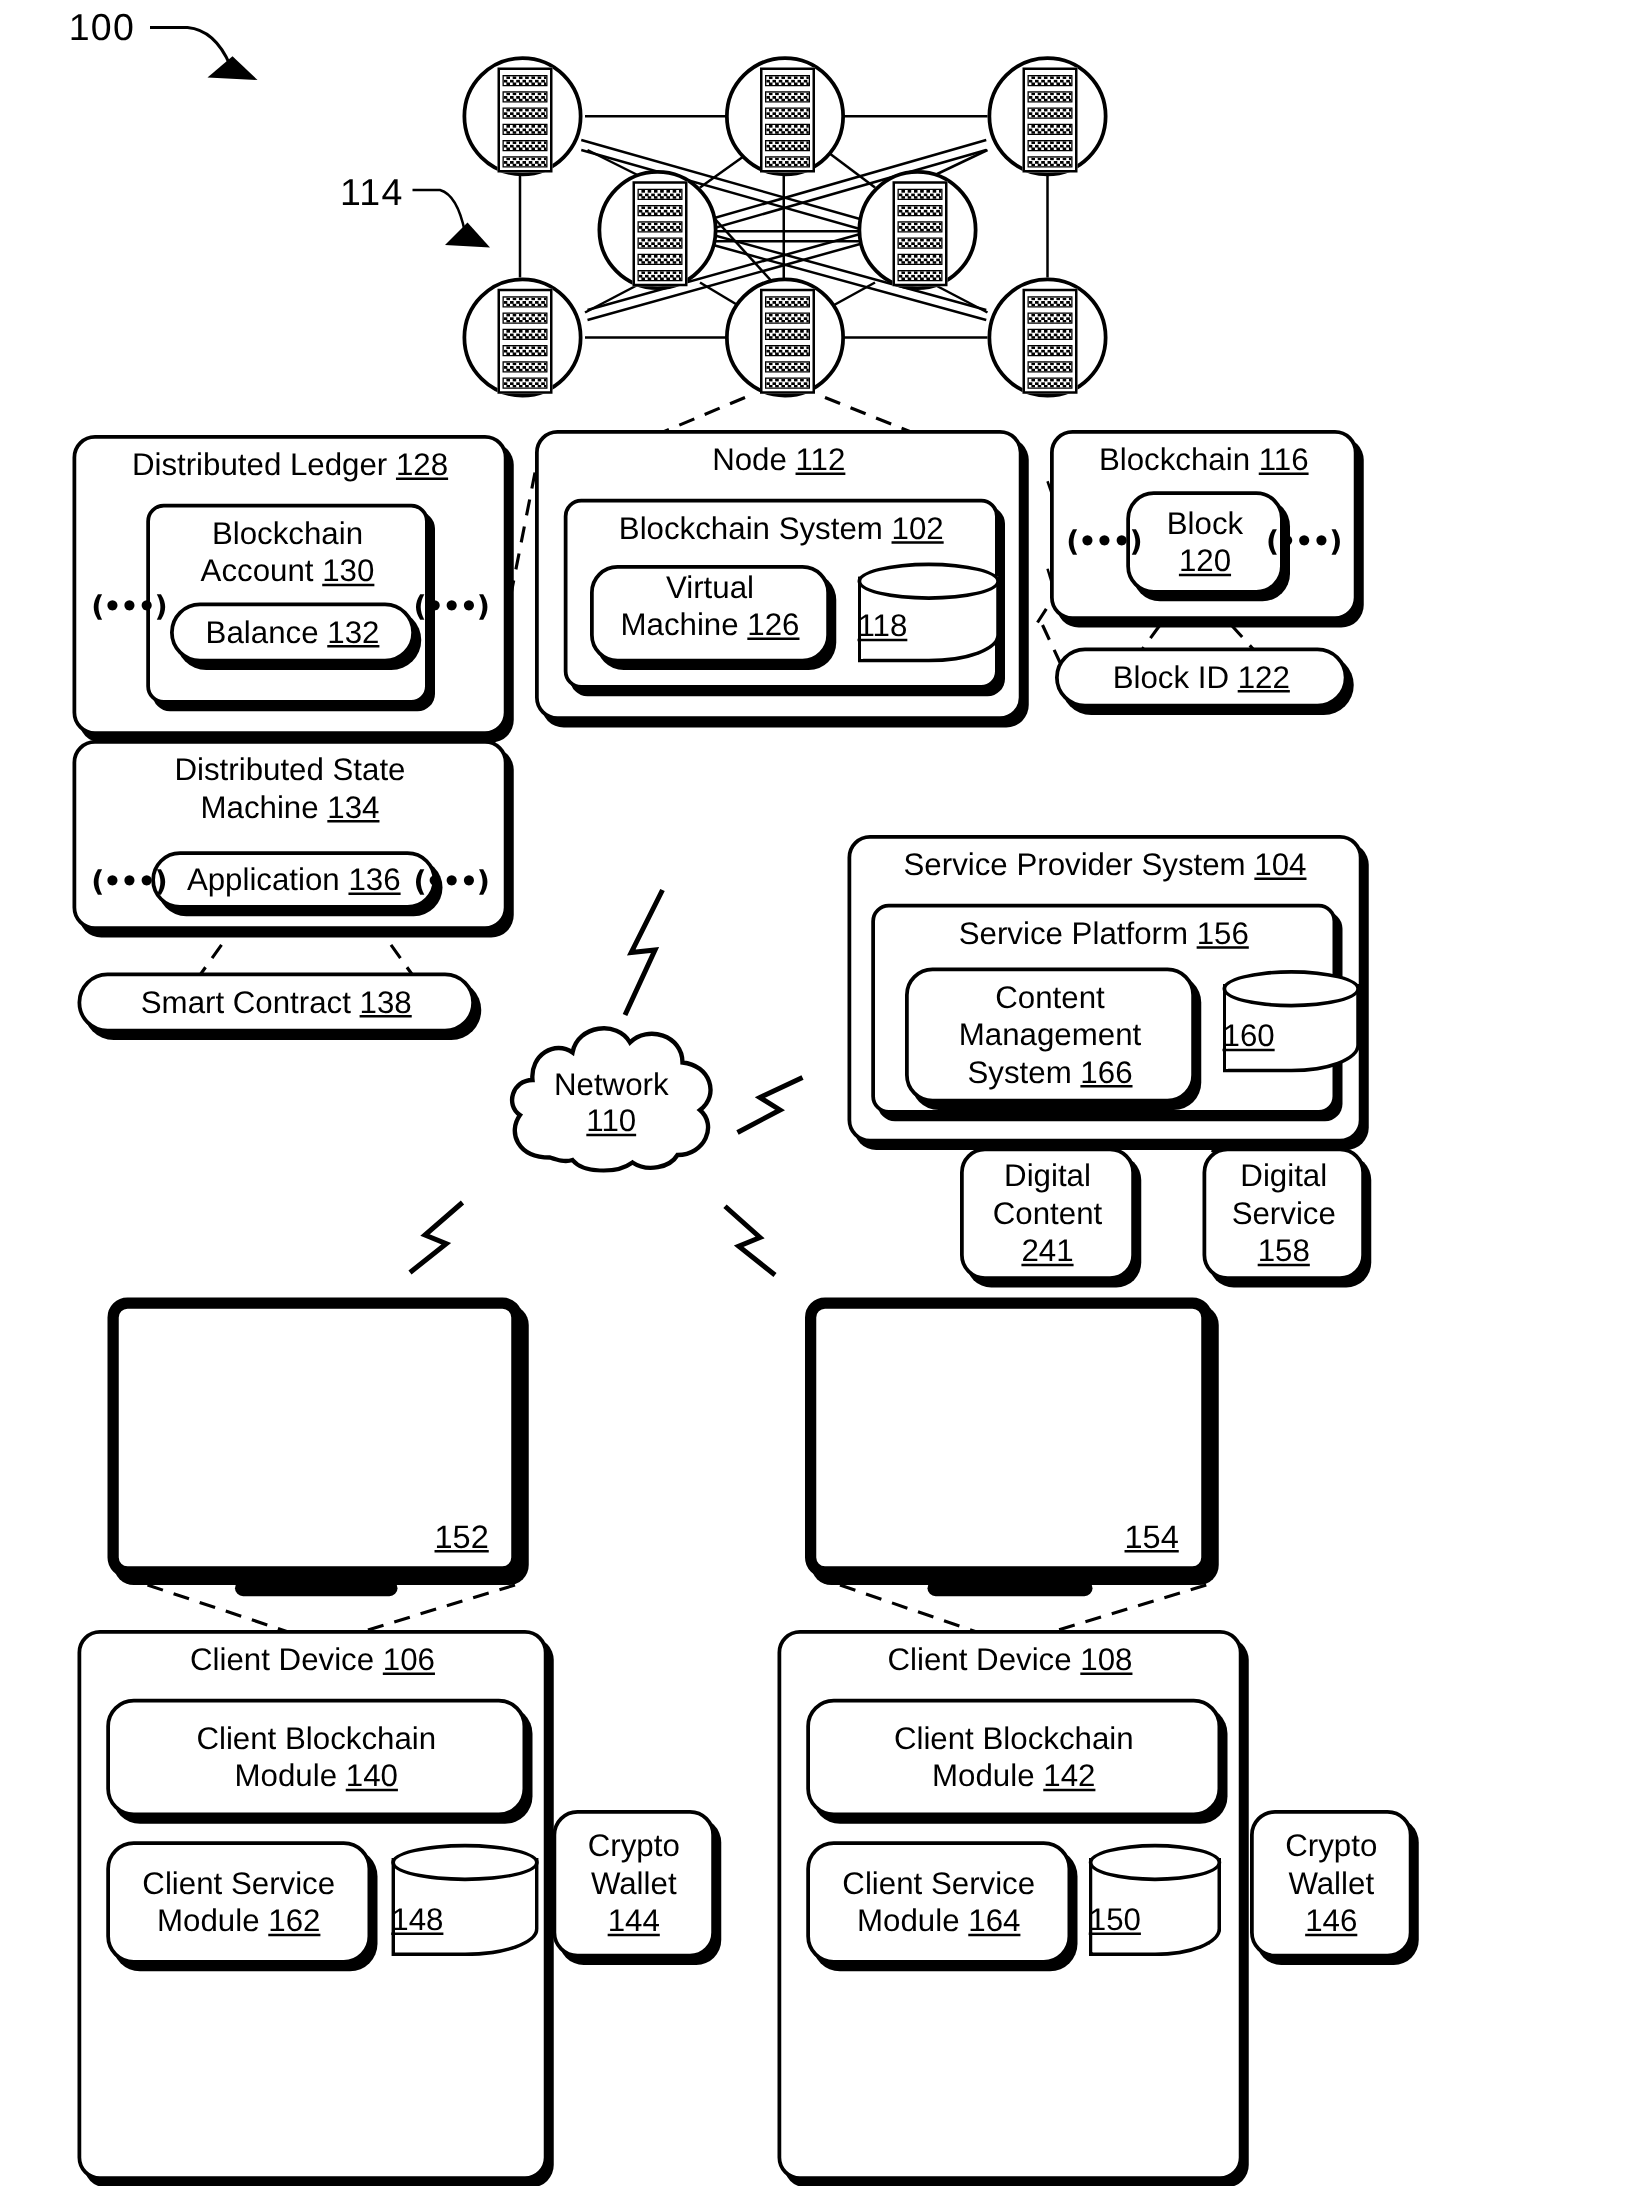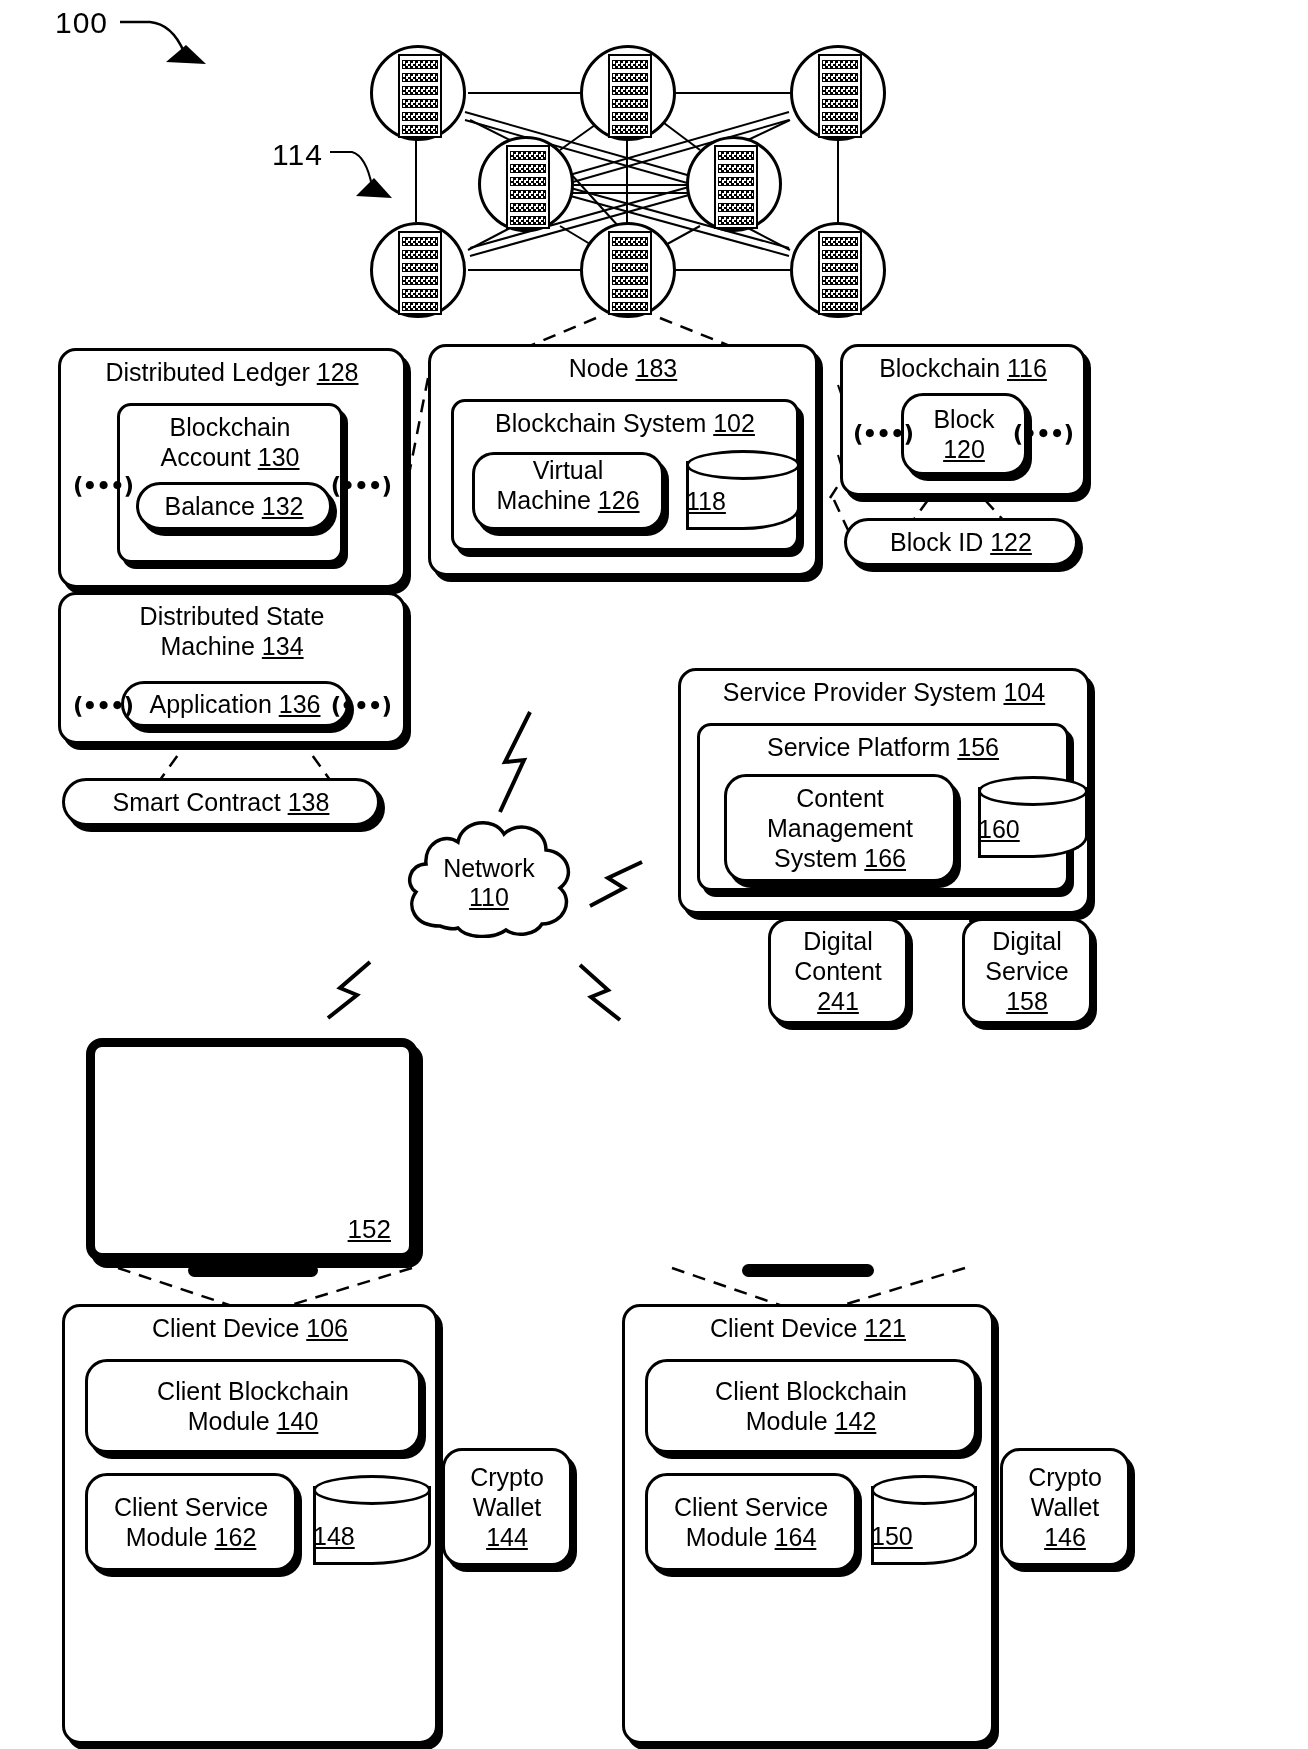--- a/index.html
+++ b/index.html
@@ -272,21 +272,21 @@
   <div class="pbox" style="left:62px;top:778px;width:318px;height:48px;border-radius:26px;justify-content:center;">
     <div class="lbl">
       <span>Smart Contract</span>
       <span class="num">138</span>
     </div>
   </div>
 
   <div class="pbox" style="left:428px;top:344px;width:390px;height:232px;">
     <div class="lbl ttl">
       <span>Node</span>
-      <span class="num">183</span>
+      <span class="num">112</span>
     </div>
     <div class="pbox sq" style="left:20px;top:52px;width:348px;height:152px;">
       <div class="lbl ttl">
         <span>Blockchain System</span>
         <span class="num">102</span>
       </div>
       <div class="pbox" style="left:18px;top:50px;width:192px;height:78px;border-radius:22px;justify-content:flex-start;">
         <div class="lbl" style="line-height:1.2">
           <span>Virtual</span><br>
           <span>Machine</span>
@@ -377,20 +377,23 @@
       <span>Network</span><br>
       <span class="num">110</span>
     </div>
   </div>
 
   <div class="monitor" style="left:86px;top:1038px;width:332px;height:224px;">
     <div class="mnum num">152</div>
   </div>
   <div class="mstand" style="left:188px;top:1264px;width:130px;height:13px;"></div>
 
+  <div class="monitor" style="left:644px;top:1038px;width:326px;height:224px;">
+    <div class="mnum num">154</div>
+  </div>
   <div class="mstand" style="left:742px;top:1264px;width:132px;height:13px;"></div>
 
   <div class="pbox" style="left:62px;top:1304px;width:376px;height:440px;">
     <div class="lbl ttl">
       <span>Client Device</span>
       <span class="num">106</span>
     </div>
     <div class="pbox" style="left:20px;top:52px;width:336px;height:94px;border-radius:22px;justify-content:center;">
       <div class="lbl" style="line-height:1.2">
         <span>Client Blockchain</span><br>
@@ -416,21 +419,21 @@
     <div class="lbl" style="line-height:1.2">
       <span>Crypto</span><br>
       <span>Wallet</span><br>
       <span class="num">144</span>
     </div>
   </div>
 
   <div class="pbox" style="left:622px;top:1304px;width:372px;height:440px;">
     <div class="lbl ttl">
       <span>Client Device</span>
-      <span class="num">121</span>
+      <span class="num">108</span>
     </div>
     <div class="pbox" style="left:20px;top:52px;width:332px;height:94px;border-radius:22px;justify-content:center;">
       <div class="lbl" style="line-height:1.2">
         <span>Client Blockchain</span><br>
         <span>Module</span>
         <span class="num">142</span>
       </div>
     </div>
     <div class="pbox" style="left:20px;top:166px;width:212px;height:98px;border-radius:22px;justify-content:center;">
       <div class="lbl" style="line-height:1.2">

